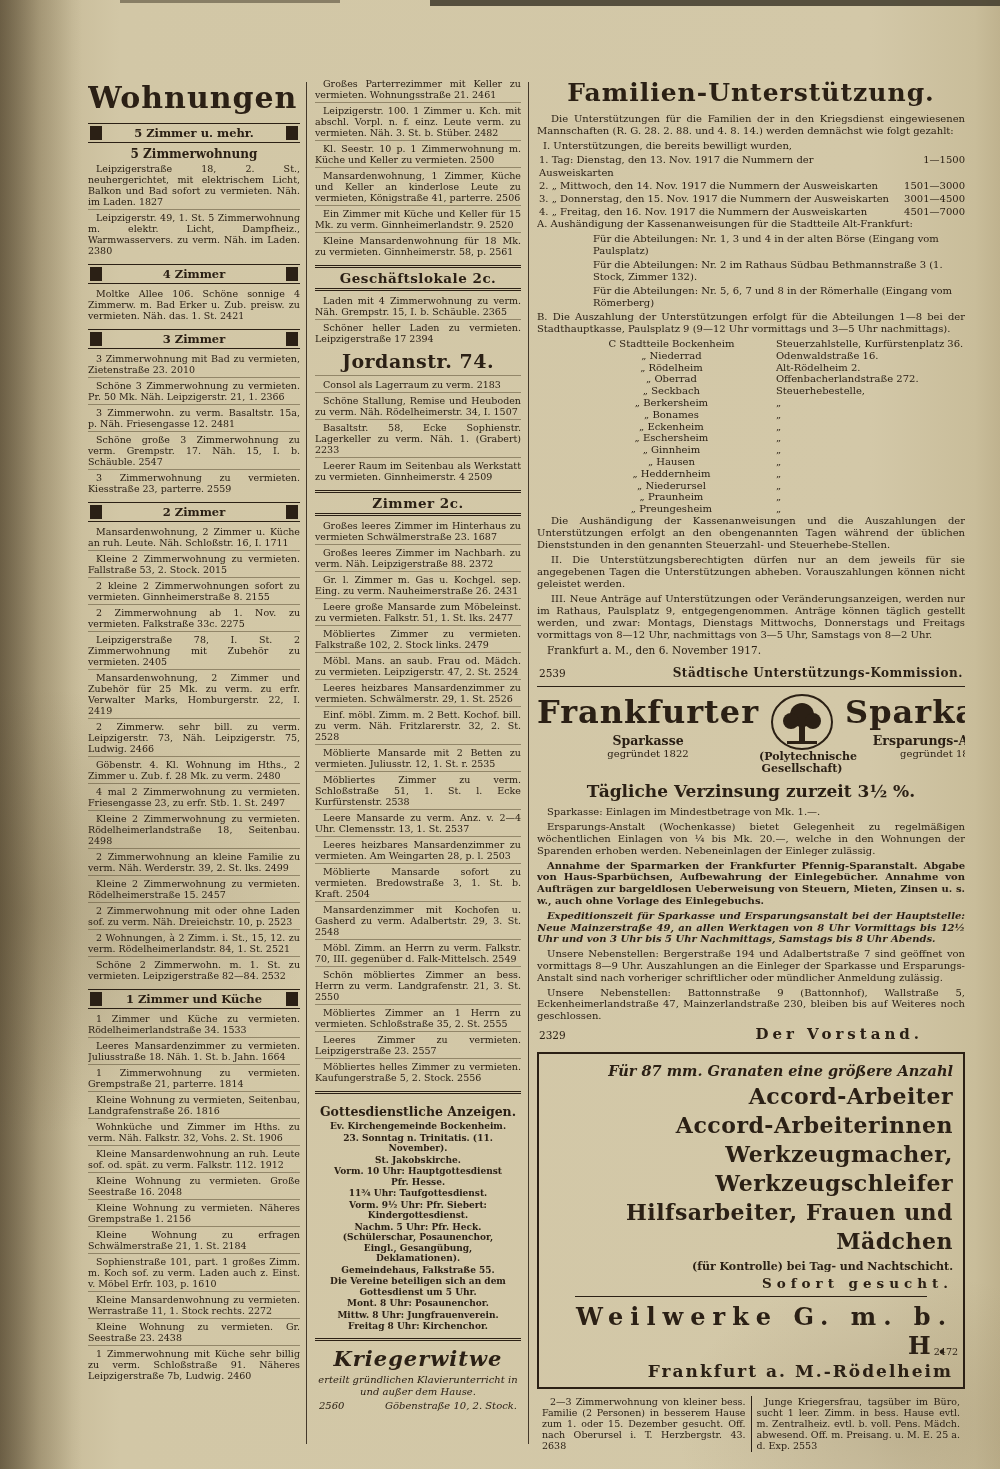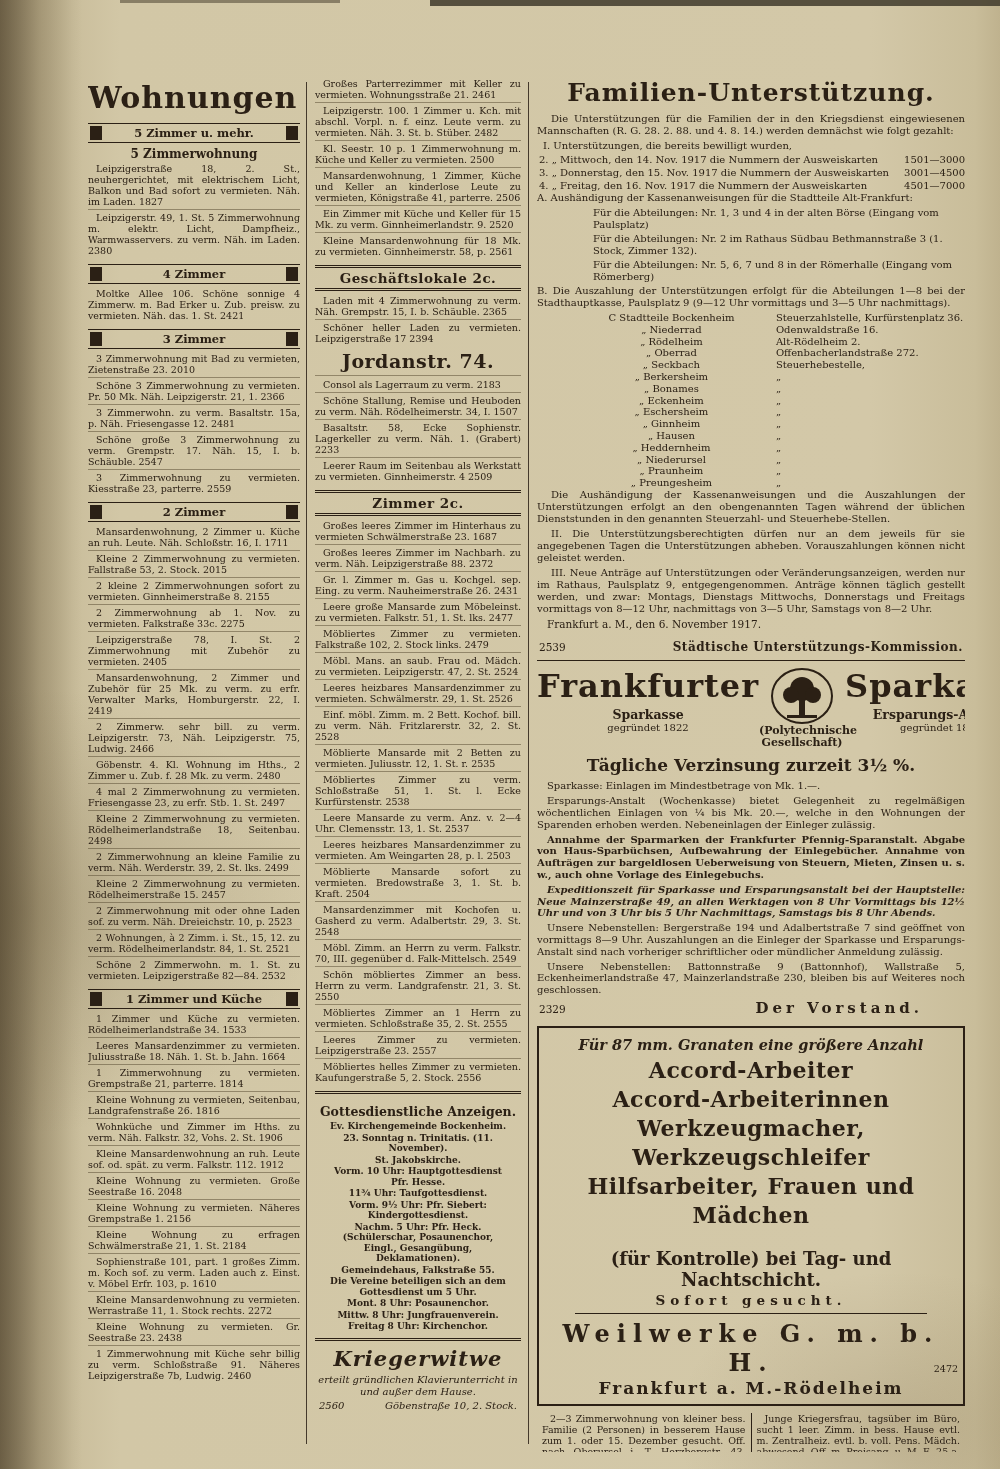--- a/index.html
+++ b/index.html
@@ -85,24 +85,24 @@
   .spar-logo{display:block;margin:0 auto;}
   .spar-sub{font-size:11px;font-weight:700;text-align:center;line-height:12px;}
   .rate{font-size:17px;font-weight:700;text-align:center;margin:6px 0 5px;}
   .spar-p{font-size:10px;line-height:11.8px;text-align:justify;text-indent:10px;margin:0 0 3px;}
   .spar-p.bold{font-weight:700;}
   .spar-p.bold-ital{font-weight:700;font-style:italic;}
   .spar-sig{display:flex;justify-content:space-between;align-items:baseline;margin:2px 2px 0;}
   .spar-num{font-size:10.5px;}
   .spar-vor{font-weight:700;font-size:15px;letter-spacing:4px;padding-right:40px;}
 
-  .weil{border:2px solid var(--ink);margin-top:9px;padding:8px 10px 6px;text-align:center;position:relative;}
+  .weil{border:2px solid var(--ink);margin-top:9px;padding:8px 10px 6px;text-align:right;position:relative;}
   .weil-l1{font-size:14.5px;font-weight:700;font-style:italic;margin-bottom:3px;}
   .weil-big{font-size:22px;font-weight:700;line-height:29px;letter-spacing:.5px;}
-  .weil-l6{font-size:18px;font-weight:700;margin-top:18px;}
+  .weil-l6{font-size:11px;font-weight:700;margin-top:4px;}
   .weil-l7{font-size:13.5px;font-weight:700;letter-spacing:5px;margin:2px 0 4px;}
   .weil-rule{border-top:1px solid var(--ink);margin:5px 26px;}
   .weil-co{font-size:24px;font-weight:700;letter-spacing:7px;}
   .weil-city{font-size:17px;font-weight:700;letter-spacing:2px;margin-top:1px;}
   .weil-num{position:absolute;right:5px;bottom:30px;font-size:9.5px;}
 
   .bottom{display:flex;margin-top:7px;}
   .bottom-col{flex:1;padding:0 5px;}
   .bottom-col + .bottom-col{border-left:1px solid var(--ink);}
   .b-ad{font-size:9.5px;line-height:11px;text-align:justify;text-indent:8px;margin:0 0 6px;}
@@ -255,20 +255,24 @@
     </div>
   </div>
 
   <div class="col col-right">
     <article>
       <div class="fam-title">Familien-Unterstützung.</div>
       <p class="fbody find">Die Unterstützungen für die Familien der in den Kriegsdienst eingewiesenen Mannschaften (R. G. 28. 2. 88. und 4. 8. 14.) werden demnächst wie folgt gezahlt:</p>
       <p class="fam-ihead">I. Unterstützungen, die bereits bewilligt wurden,</p>
       <div>
           <div class="day">
+            <span class="day-t">1. Tag: Dienstag, den 13. Nov. 1917 die Nummern der Ausweiskarten</span>
+            <span class="day-r">1—1500</span>
+          </div>
+          <div class="day">
             <span class="day-t">2. „ Mittwoch, den 14. Nov. 1917 die Nummern der Ausweiskarten</span>
             <span class="day-r">1501—3000</span>
           </div>
           <div class="day">
             <span class="day-t">3. „ Donnerstag, den 15. Nov. 1917 die Nummern der Ausweiskarten</span>
             <span class="day-r">3001—4500</span>
           </div>
           <div class="day">
             <span class="day-t">4. „ Freitag, den 16. Nov. 1917 die Nummern der Ausweiskarten</span>
             <span class="day-r">4501—7000</span>

